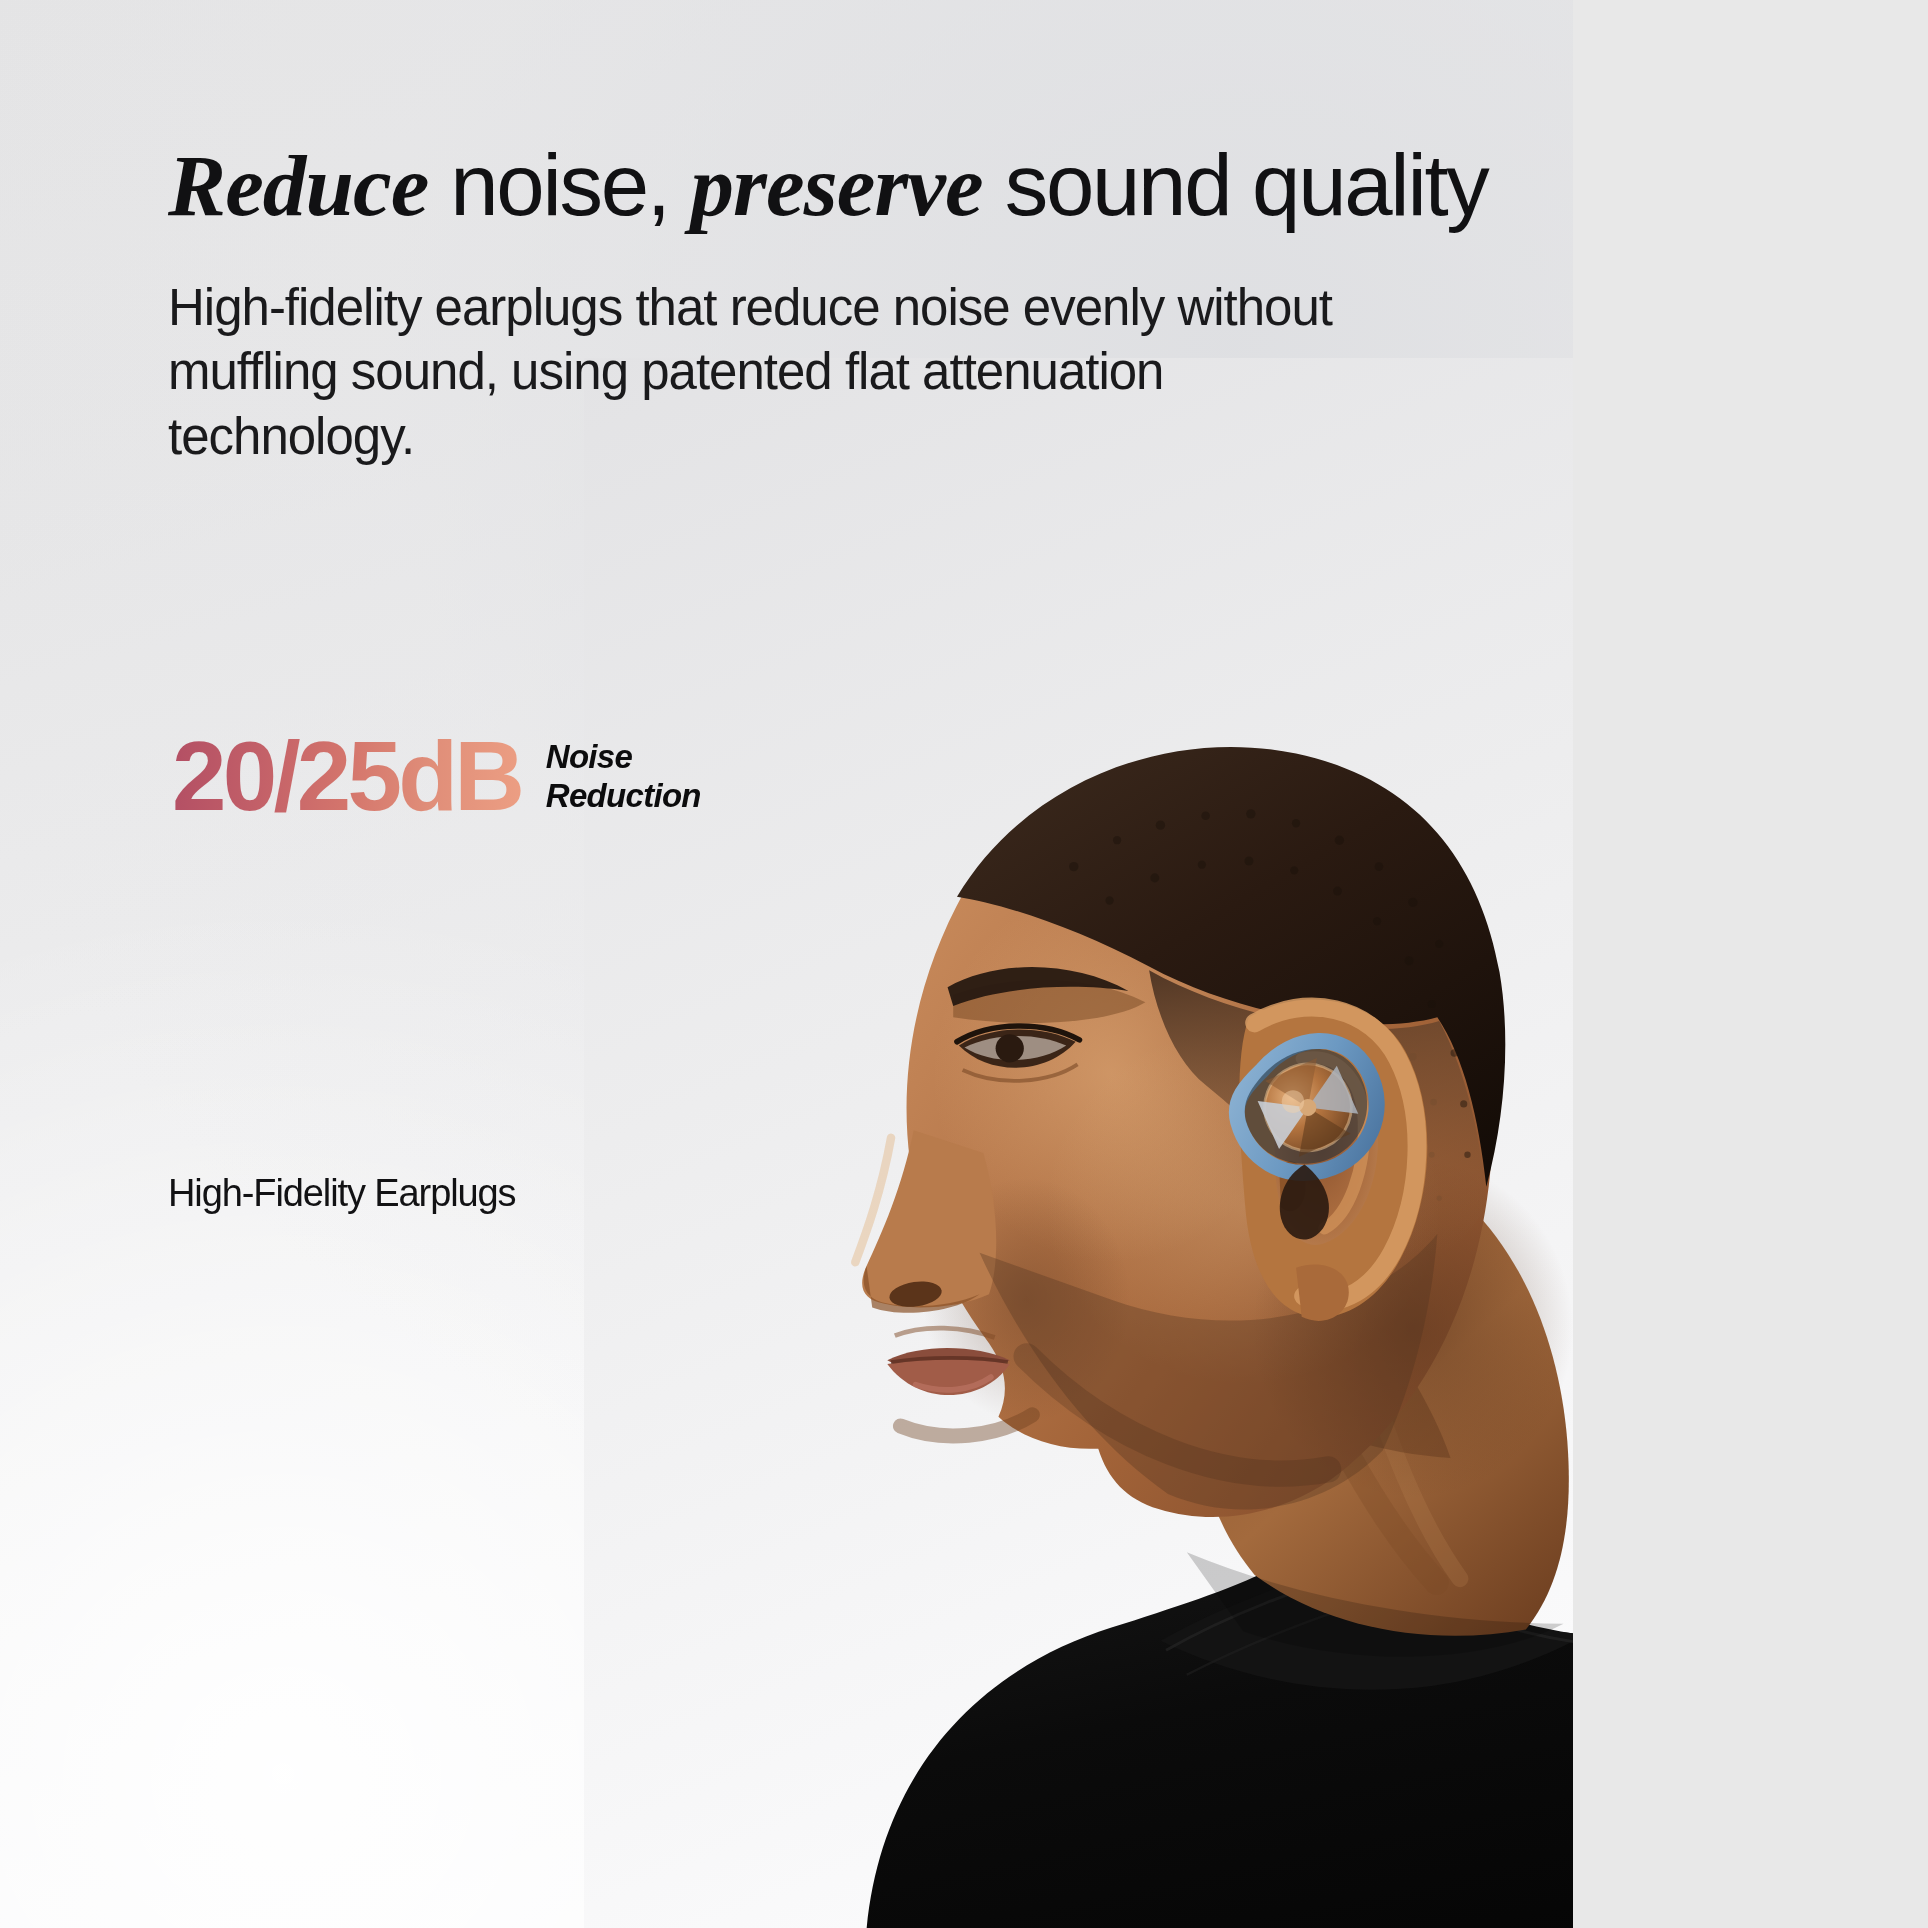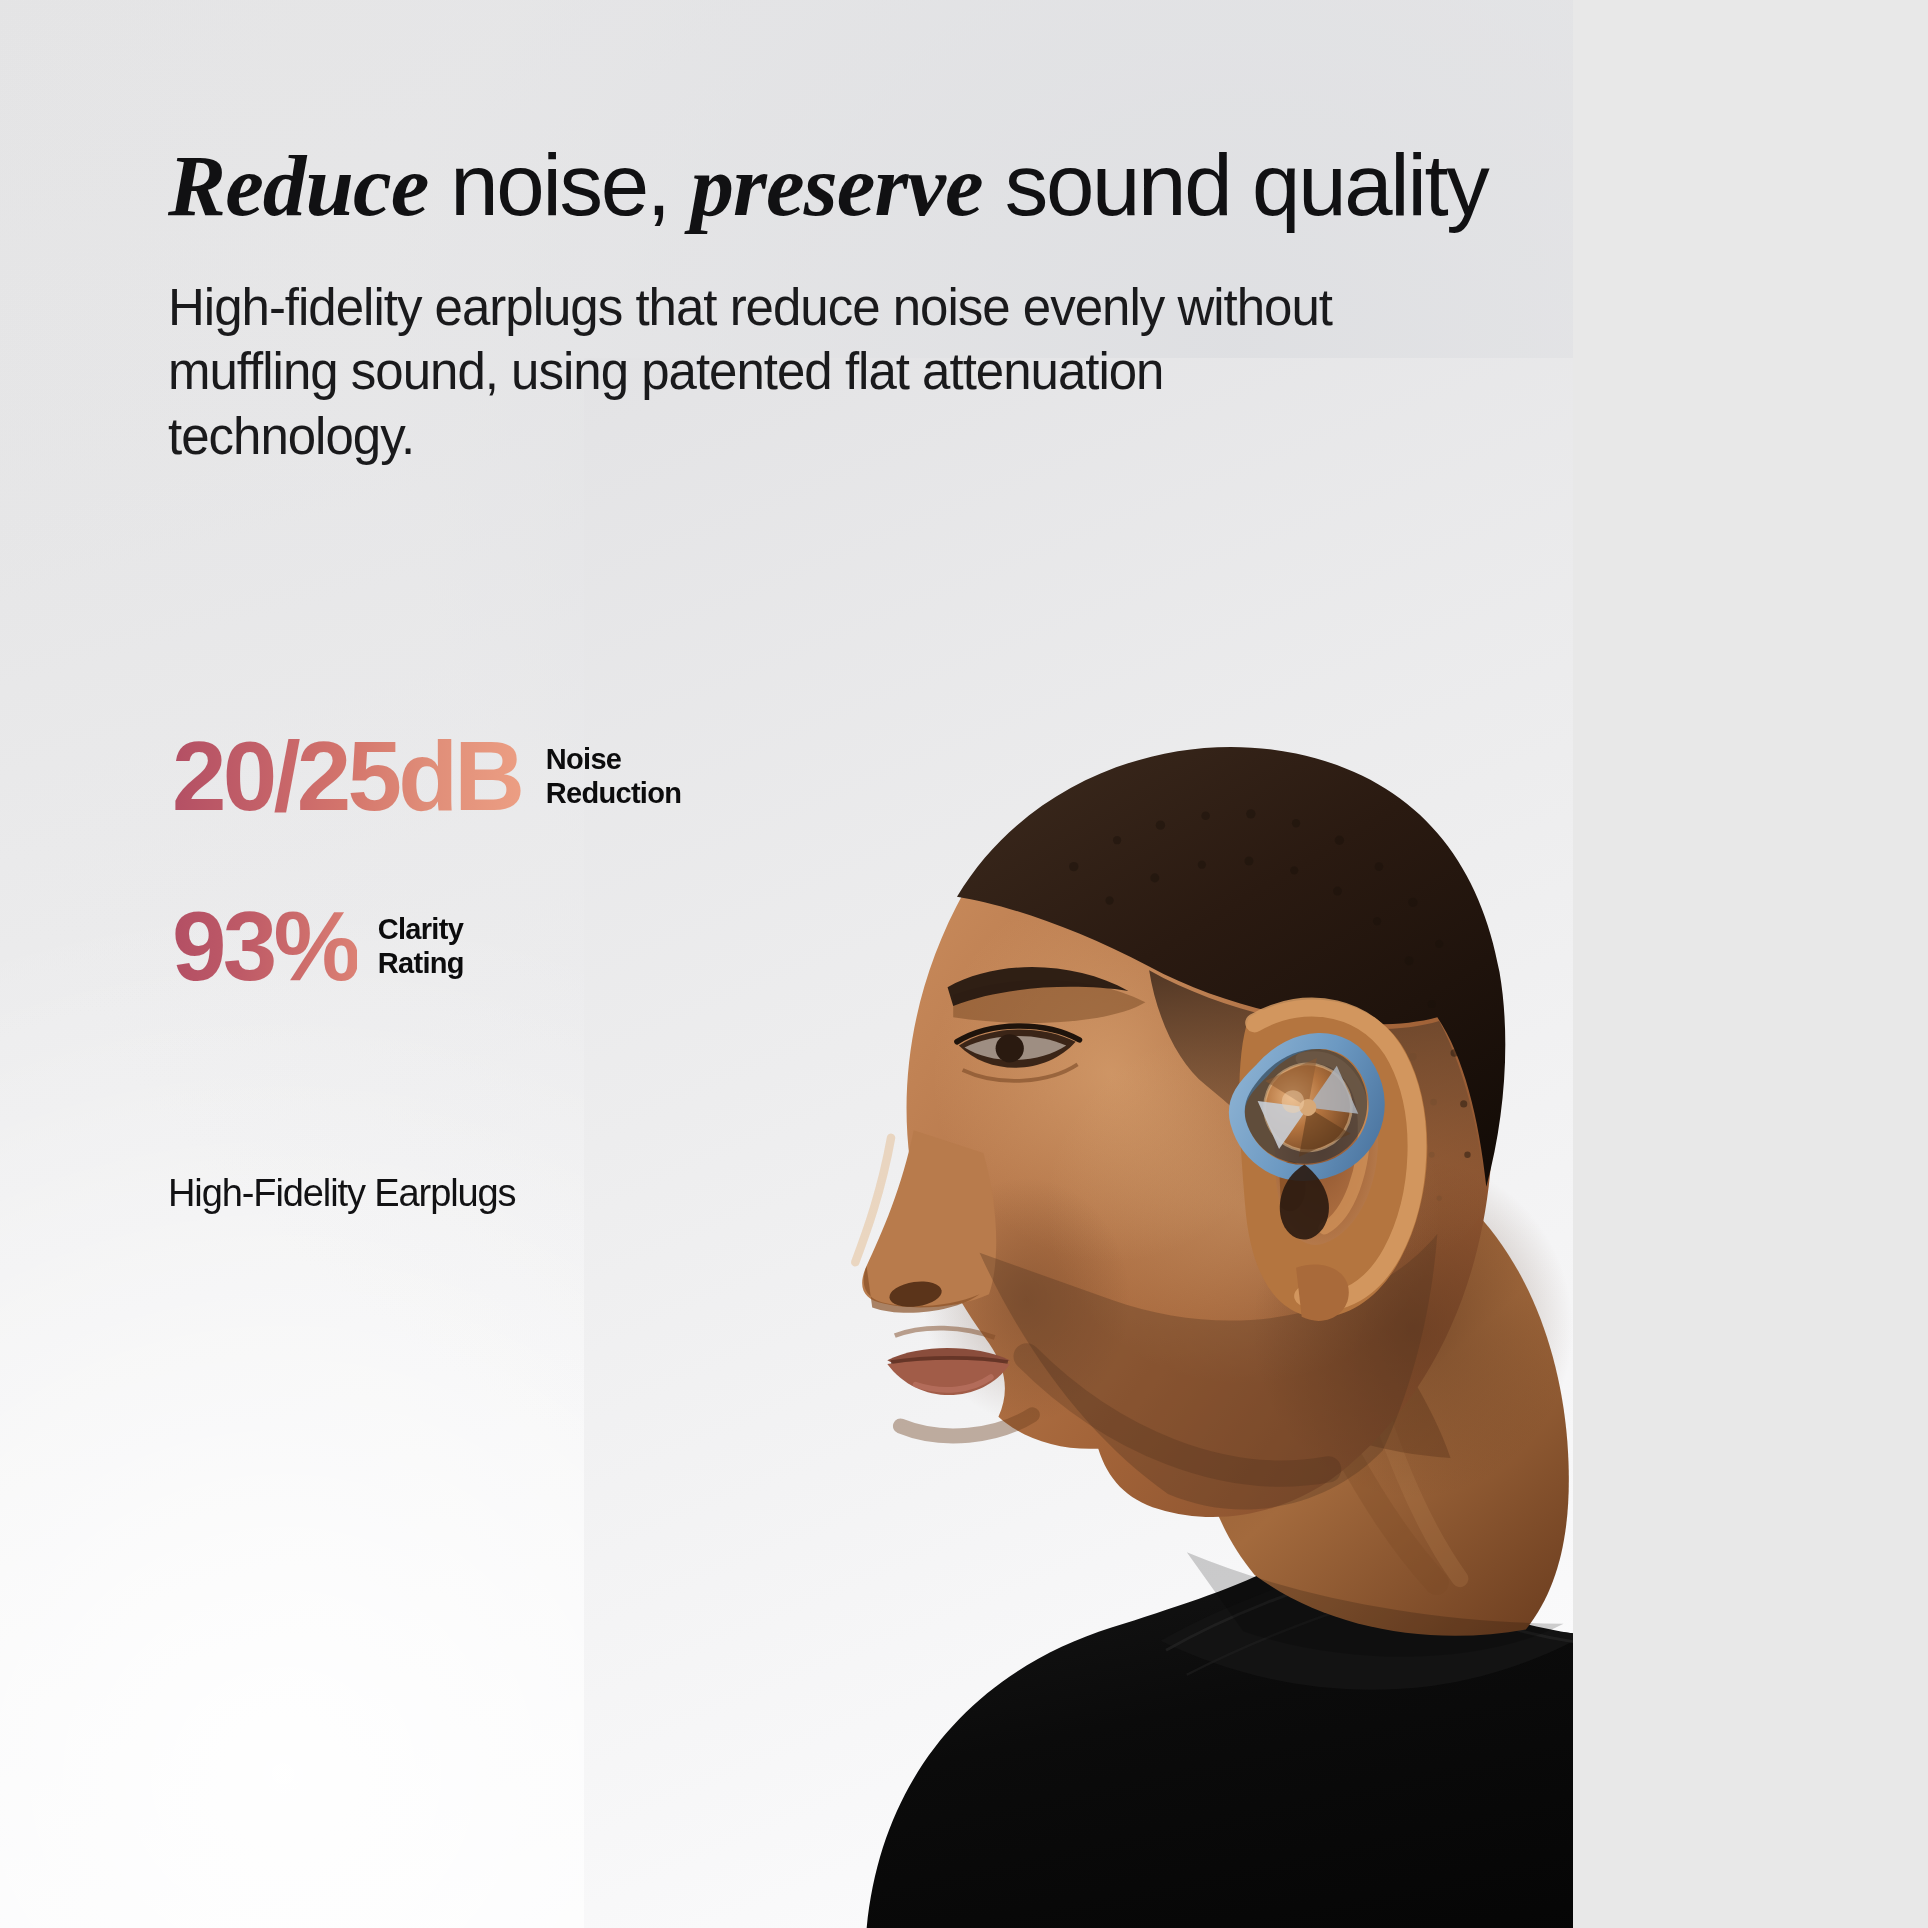--- a/index.html
+++ b/index.html
@@ -94,26 +94,27 @@
     font-size:98px;
     background-image:linear-gradient(92deg,#B34F64 0%,#C25F68 24%,#D4756C 50%,#E08E79 74%,#EC9E83 100%);
   }
   .stat-value.v-mid{
     font-size:98px;
     background-image:linear-gradient(92deg,#B34F64 0%,#BE5A67 38%,#CE6E6C 72%,#DC8275 100%);
   }
 
   .stat-label{
     margin-left:24.5px;
-    font-size:29px;
+    font-size:33px;
     line-height:1.17;
     font-weight:700;
     letter-spacing:-0.7px;
     color:#0C0C0D;
     white-space:pre-line;
+    font-style:italic;
   }
   .stat-row.r2 .stat-label{ margin-left:21px; }
 
   
   #product-caption{
     position:absolute;
     left:168px; top:1172px;
     font-size:38px;
     letter-spacing:-1.1px;
     color:#121214;
@@ -434,24 +435,19 @@
   </div>
 
   <div id="stats">
 
     <div class="stat-row r1">
       <span class="stat-value v-big">20/25dB</span>
       <span class="stat-label">Noise
 Reduction</span>
     </div>
 
-    <div class="stat-row r2">
-      <span class="stat-value v-mid">93%</span>
-      <span class="stat-label">Clarity
-Rating</span>
-    </div>
 
   </div>
 
   <div id="product-caption">High-Fidelity Earplugs</div>
 
 </div>
 
 
 </body></html>

